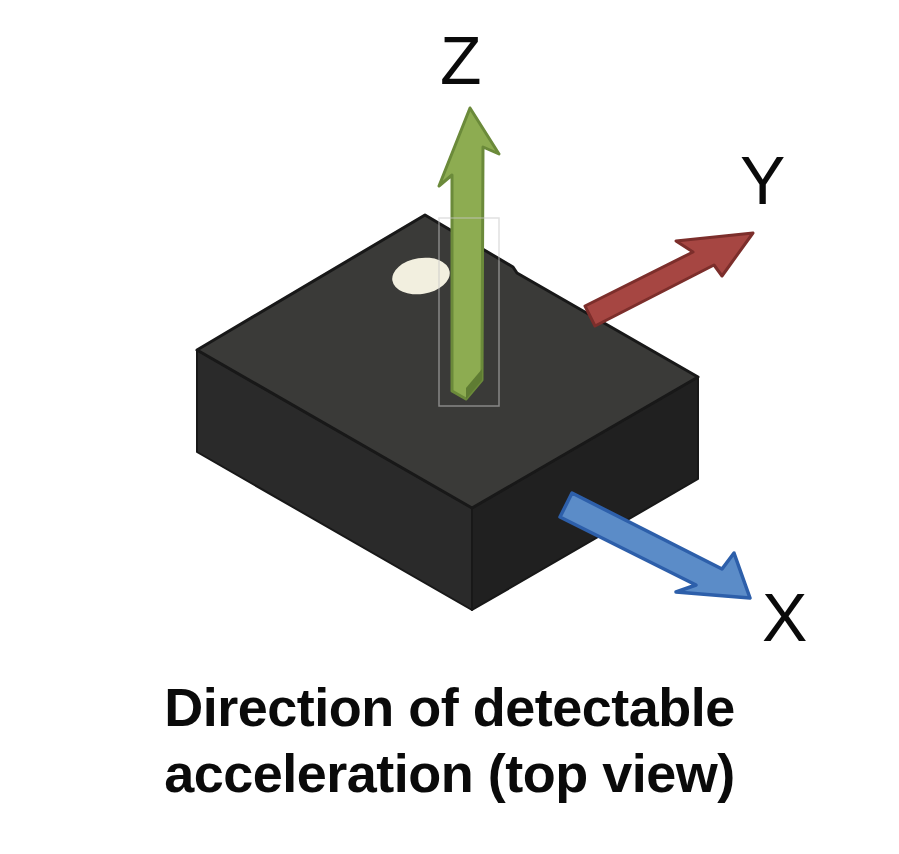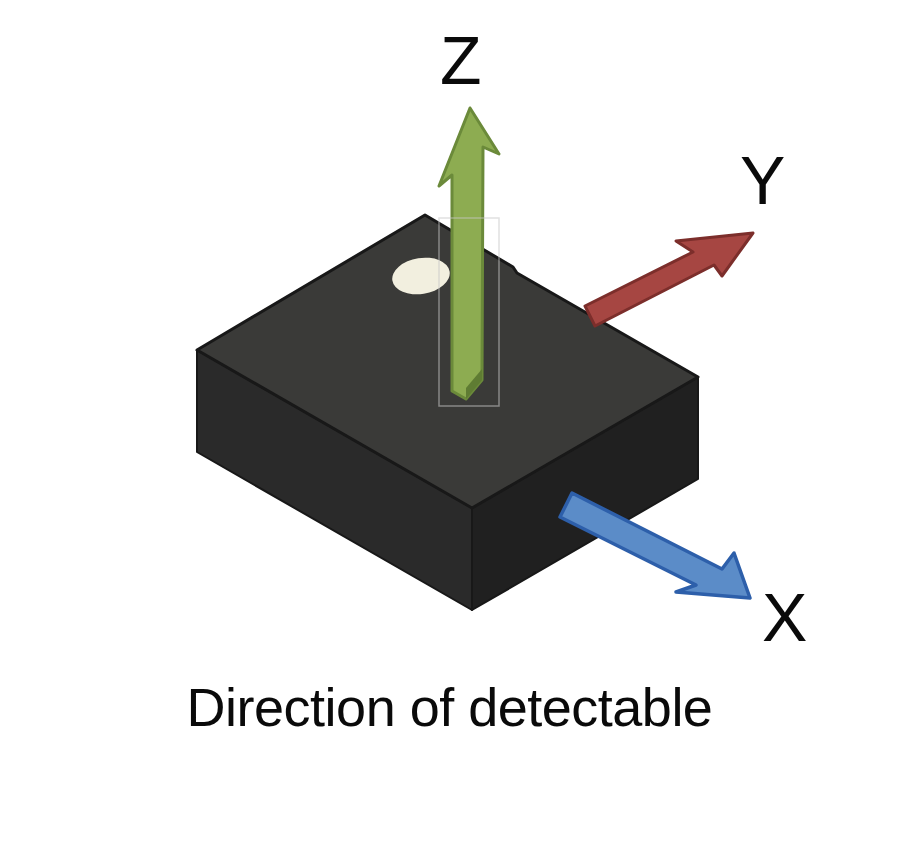--- a/index.html
+++ b/index.html
@@ -37,20 +37,21 @@
     left: 0;
     top: 674px;
     width: 899px;
     text-align: center;
     color: #0a0a0a;
     font-size: 54px;
     line-height: 66px;
     letter-spacing: -0.5px;
     white-space: nowrap;
     user-select: none;
+    font-weight: bold;
   }
 </style>
 </head>
 <body>
 
 <div class="stage">
 
   <svg width="899" height="854" viewBox="0 0 899 854">
 
     <g>
@@ -70,15 +71,16 @@
 
     <polygon points="572,493 722,569 734,553 750,598 676,592 696,585 560,517" stroke-width="3.5" stroke-linejoin="round" fill="#5B8CC8" stroke="#2D5FAA"></polygon>
   </svg>
 
   <div class="axis-label label-z">Z</div>
   <div class="axis-label label-y">Y</div>
   <div class="axis-label label-x">X</div>
 
   <div class="caption">
     <div>Direction of detectable</div>
+    <div>acceleration (top view)</div>
   </div>
 
 </div>
 
 </body></html>

